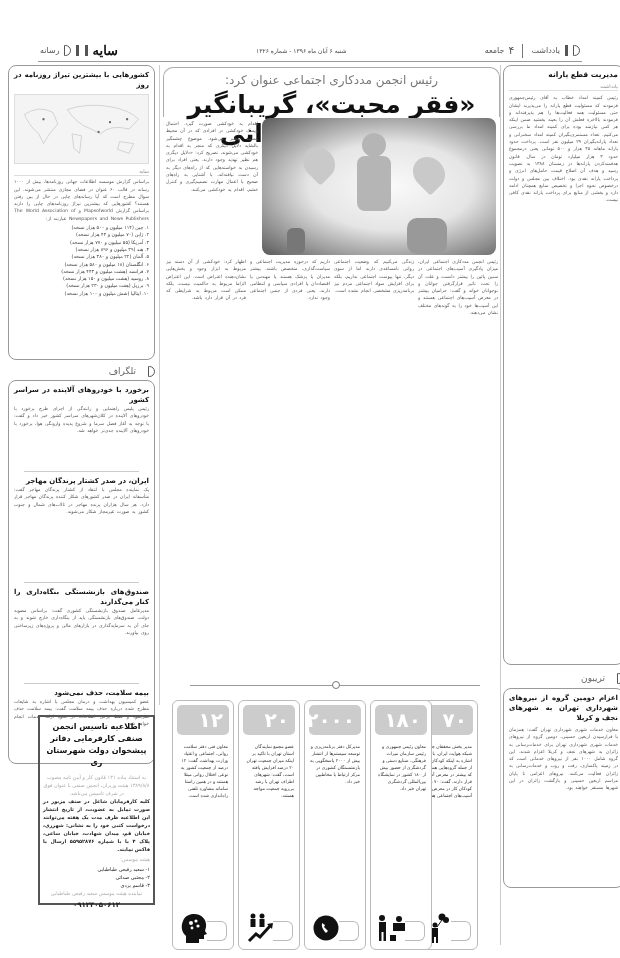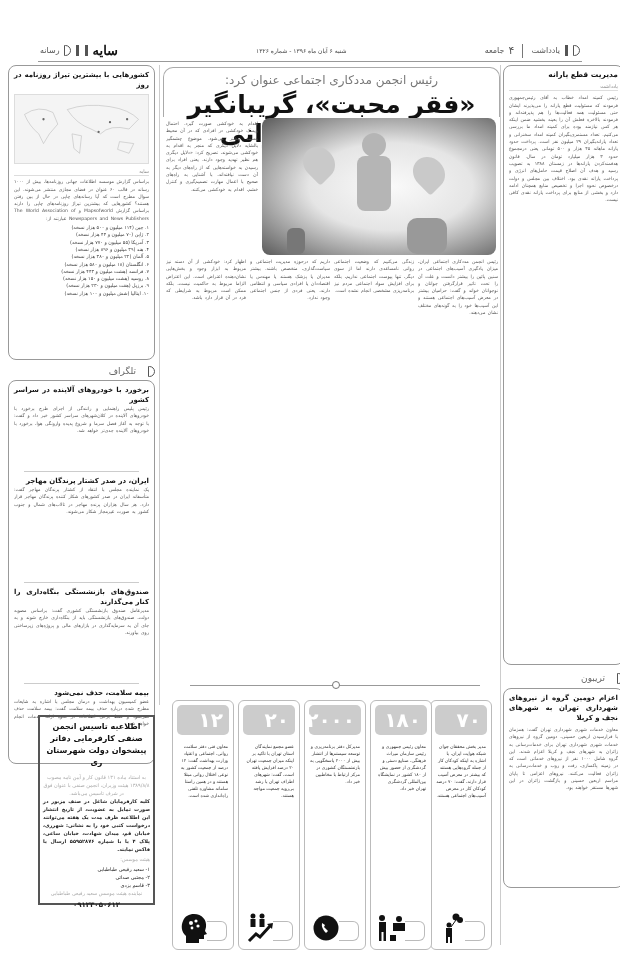--- a/index.html
+++ b/index.html
@@ -99,21 +99,21 @@
 <div class="col mid-text filltext" style="overflow:hidden">اقدام به خودکشی صورت گیرد. احتمال ریسک خودکشی در افرادی که در آن محیط هستند بیشتر می‌شود. موضوع چشمگیر بالشایه دلایل دیگری که منجر به اقدام به خودکشی می‌شوند، تصریح کرد: «دلایل دیگری هم نظیر تهدید وجود دارند. یعنی افراد برای رسیدن به خواسته‌هایی که از راه‌های دیگر به آن دست نیافته‌اند، با آشنایی به راه‌های صحیح با اعمال مهارت تصمیم‌گیری و کنترل خشم، اقدام به خودکشی می‌کنند.</div>
 
 <div class="col col4 filltext" style="left:418px;overflow:hidden">رئیس انجمن مددکاری اجتماعی ایران، میزان یادگیری آسیب‌های اجتماعی در سنین پائین را بیشتر دانست و علت آن را تحت تاثیر قرارگرفتن جوانان و نوجوانان خواند و گفت: حرامیان بیشتر در معرض آسیب‌های اجتماعی هستند و این آسیب‌ها خود را به گونه‌های مختلف نشان می‌دهند.</div>
 <div class="col col4 filltext" style="left:334px;overflow:hidden">زندگی می‌کنیم که وضعیت اجتماعی روانی نامساعدی دارند اما از سوی دیگر، تنها پیوست اجتماعی نداریم، بلکه برای افزایش سواد اجتماعی مردم نیز برنامه‌ریزی مشخصی انجام نشده است.</div>
 <div class="col col4 filltext" style="left:250px;overflow:hidden">داریم که درحوزه مدیریت اجتماعی و سیاست‌گذاری، متخصص باشند. بیشتر مدیران یا پزشک هستند یا مهندس یا اقتصاددان یا افرادی سیاسی و انتظامی دارند، یعنی فردی از جنس اجتماعی وجود ندارد.</div>
 <div class="col col4 filltext" style="left:166px;overflow:hidden">اظهار کرد: خودکشی از آن دسته نیز مربوط به ابزار وجود و بخش‌هایی نشان‌دهنده اعتراض است. این اعتراض الزاما مربوط به حاکمیت نیست، بلکه ممکن است مربوط به شرایطی که فرد در آن قرار دارد باشد.</div>
 
 <div class="divider"></div>
 <div class="divider-dot"></div>
 
-<div class="stat" style="left:430px">
+<div class="stat" style="left:416px">
   <div class="stat-num">۷۰</div>
   <div class="stat-text">مدیر بخش محققان جوان شبکه هوایت ایران، با اشاره به اینکه کودکان کار از جمله گروه‌هایی هستند که بیشتر در معرض آسیب قرار دارند، گفت: ۷۰ درصد کودکان کار در معرض آسیب‌های اجتماعی هستند.</div>
   <div class="stat-icon">
     <svg width="24" height="30" viewBox="0 0 24 30">
         <circle cx="16" cy="4" r="3.5" fill="#111"></circle>
         <circle cx="20" cy="7" r="3" fill="#111"></circle>
         <line x1="16" y1="7" x2="11" y2="14" stroke="#111"></line>
         <circle cx="9" cy="12" r="2.5" fill="#111"></circle>
         <rect x="6" y="15" width="6" height="9" fill="#111"></rect>
         <rect x="6" y="24" width="2" height="6" fill="#111"></rect>

